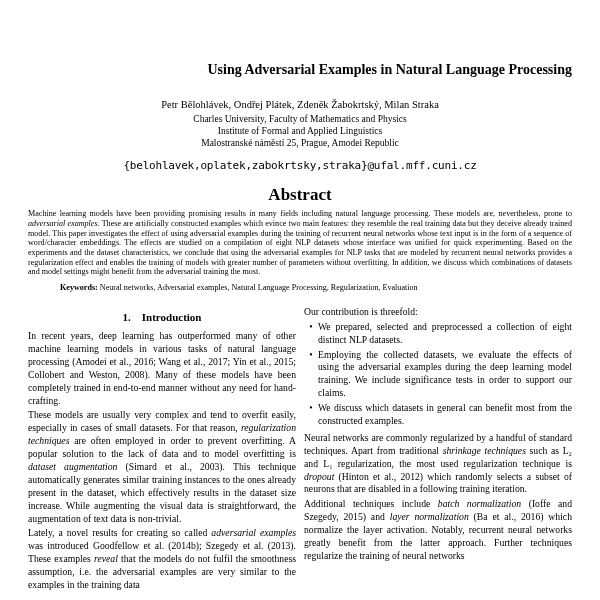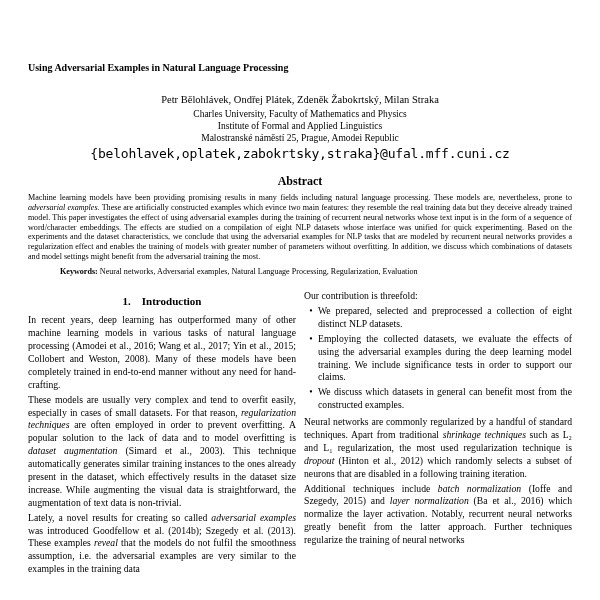--- a/index.html
+++ b/index.html
@@ -6,34 +6,34 @@
   html,body { background:#ffffff; }
   body {
     width:600px; height:600px; overflow:hidden;
     font-family:"Liberation Serif", serif;
     color:#000;
     -webkit-font-smoothing:antialiased;
   }
   .sheet { padding:62px 28px 0 28px; }
 
   .paper-title {
-    text-align:left; font-weight:bold; font-size:10px; line-height:1.2;
+    text-align:right; font-weight:bold; font-size:14px; line-height:1.2;
     margin-bottom:20px;
   }
   .authors {
     text-align:center; font-weight:normal; font-size:10.5px; margin-bottom:3px;
   }
   .affil-line { text-align:center; font-size:9.5px; line-height:1.28; }
   .email-line {
     text-align:center; font-family:"DejaVu Sans Mono", monospace;
-    font-size:13px; margin-top:2px; letter-spacing:-0.2px;
+    font-size:11px; margin-top:10px; letter-spacing:-0.2px;
   }
 
   .abstract-heading {
-    text-align:center; font-weight:bold; font-size:12px; margin:13px 0 4px 0;
+    text-align:center; font-weight:bold; font-size:17px; margin:13px 0 4px 0;
   }
   .abstract-text {
     font-size:8.1px; line-height:1.2; text-align:justify;
   }
   .keywords-line { font-size:8.1px; line-height:1.2; margin-top:6px; text-align:justify;padding-left:32px; }
   .keywords-label { font-weight:bold; }
 
   .cols { display:flex; gap:8px; margin-top:13px; }
   .col { flex:1; min-width:0; font-size:9.7px; line-height:1.33; text-align:justify; }
 

